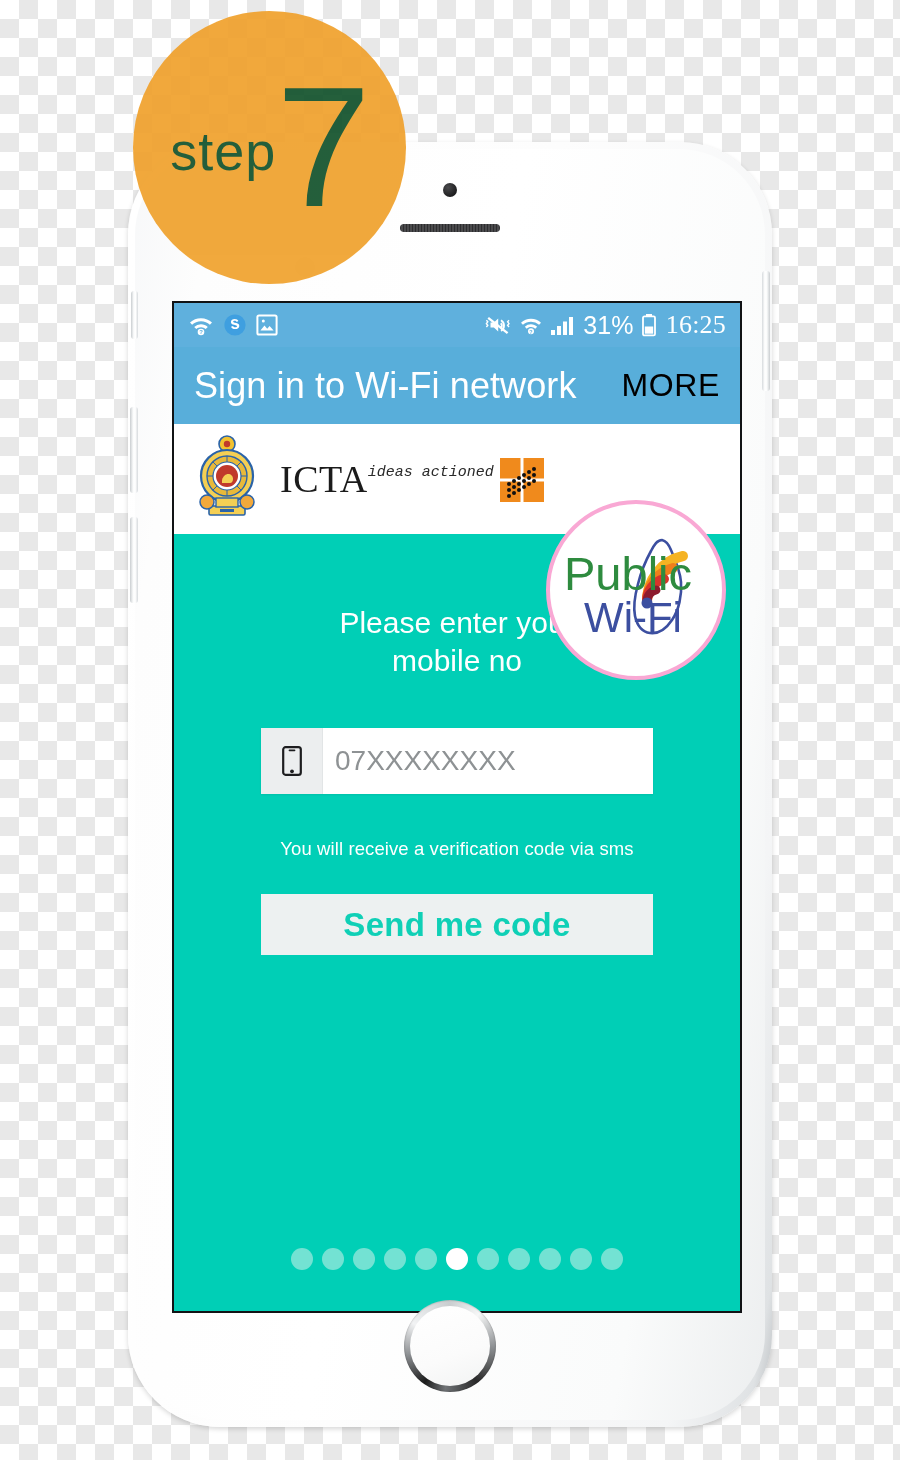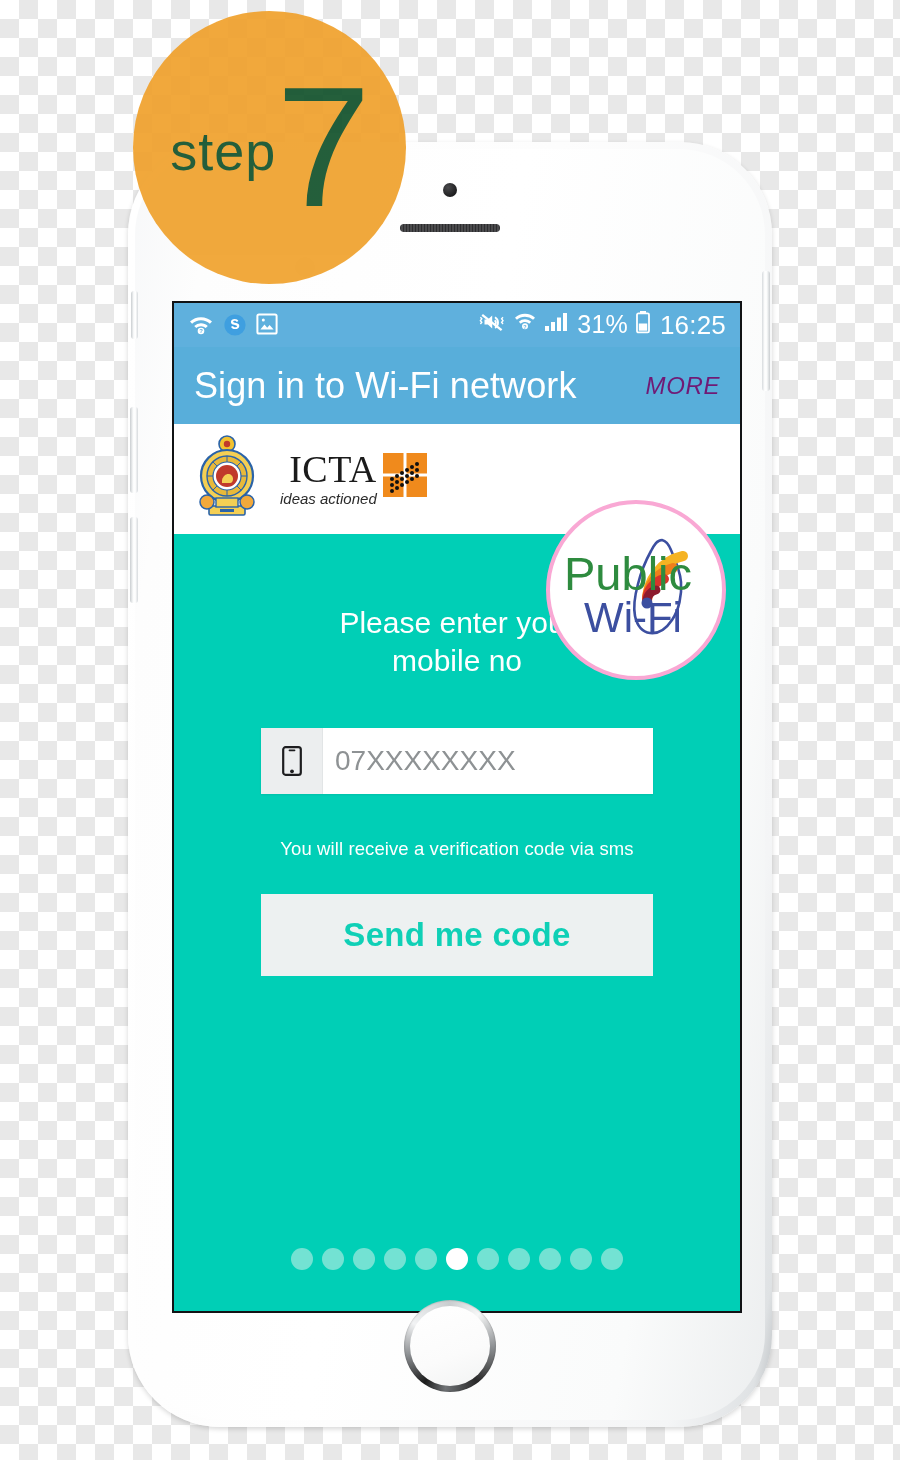--- a/index.html
+++ b/index.html
@@ -131,49 +131,48 @@
 
   
   #status-bar {
     height: 44px;
     background: #5fb0dd;
     display: flex;
     align-items: center;
     padding: 0 14px;
     color: #ffffff;
   }
-  .sb-left, .sb-right { display: flex; }
+  .sb-left, .sb-right { display: flex; align-items: center; }
   .sb-left { gap: 9px; }
   .sb-right { margin-left: auto; gap: 7px; }
   .sb-text { font-size: 25px; letter-spacing: .2px; }
   #battery-pct { font-size: 25px; }
-  #clock { font-size: 26px; margin-left: 2px; }
+  #clock { font-size: 26px; margin-left: 2px; font-family: Liberation Serif, serif; }
   .sb-icon { display: block; }
 
   
   #app-bar {
     height: 77px;
     background: #58aeda;
     display: flex;
     align-items: center;
     padding: 0 20px;
   }
   #app-title {
     color: #ffffff;
     font-size: 36px;
     font-weight: 400;
     letter-spacing: .1px;
   }
   #more-button {
     margin-left: auto;
-    color: #701a75;
-    font-size: 24px;
+    color: #000000;
+    font-size: 32px;
     letter-spacing: .6px;
     cursor: pointer;
-    font-style: italic;
   }
 
   
   #brand-band {
     height: 110px;
     background: #ffffff;
     display: flex;
     align-items: center;
     padding-left: 22px;
     position: relative;
@@ -185,30 +184,30 @@
     position: relative;
     flex: 0 0 auto;
   }
   
   #icta-logo {
     margin-left: 22px;
     display: flex;
     align-items: center;
     gap: 6px;
   }
-  #icta-text-wrap { display: flex; flex-direction: column; align-items: flex-end; }
+  #icta-text-wrap { display: flex; flex-direction: row; align-items: flex-start; }
   #icta-word {
     font-family: "Liberation Serif", serif;
     font-size: 38px;
     line-height: .96;
     letter-spacing: .5px;
     color: #1b1b1b;
   }
   #icta-tag {
-    font-family: Liberation Sans, sans-serif;
+    font-family: Liberation Mono, monospace;
     font-style: italic;
     font-size: 15px;
     color: #2a2a2a;
     margin-top: 3px;
   }
   #icta-mark {
     width: 44px; height: 44px;
     position: relative;
     align-self: flex-start;
     margin-top: 2px;
@@ -276,21 +275,21 @@
   #hint {
     margin-top: 44px;
     color: #ffffff;
     font-size: 18.5px;
     letter-spacing: .1px;
   }
 
   #send-button {
     margin: 34px auto 16px;
     width: 392px;
-    height: 82px;
+    height: 61px;
     background: #edf1f1;
     border: 0;
     color: #0fd0b6;
     font-family: "Liberation Sans", sans-serif;
     font-size: 33px;
     font-weight: bold;
     letter-spacing: .3px;
     cursor: pointer;
     display: block;
   }

